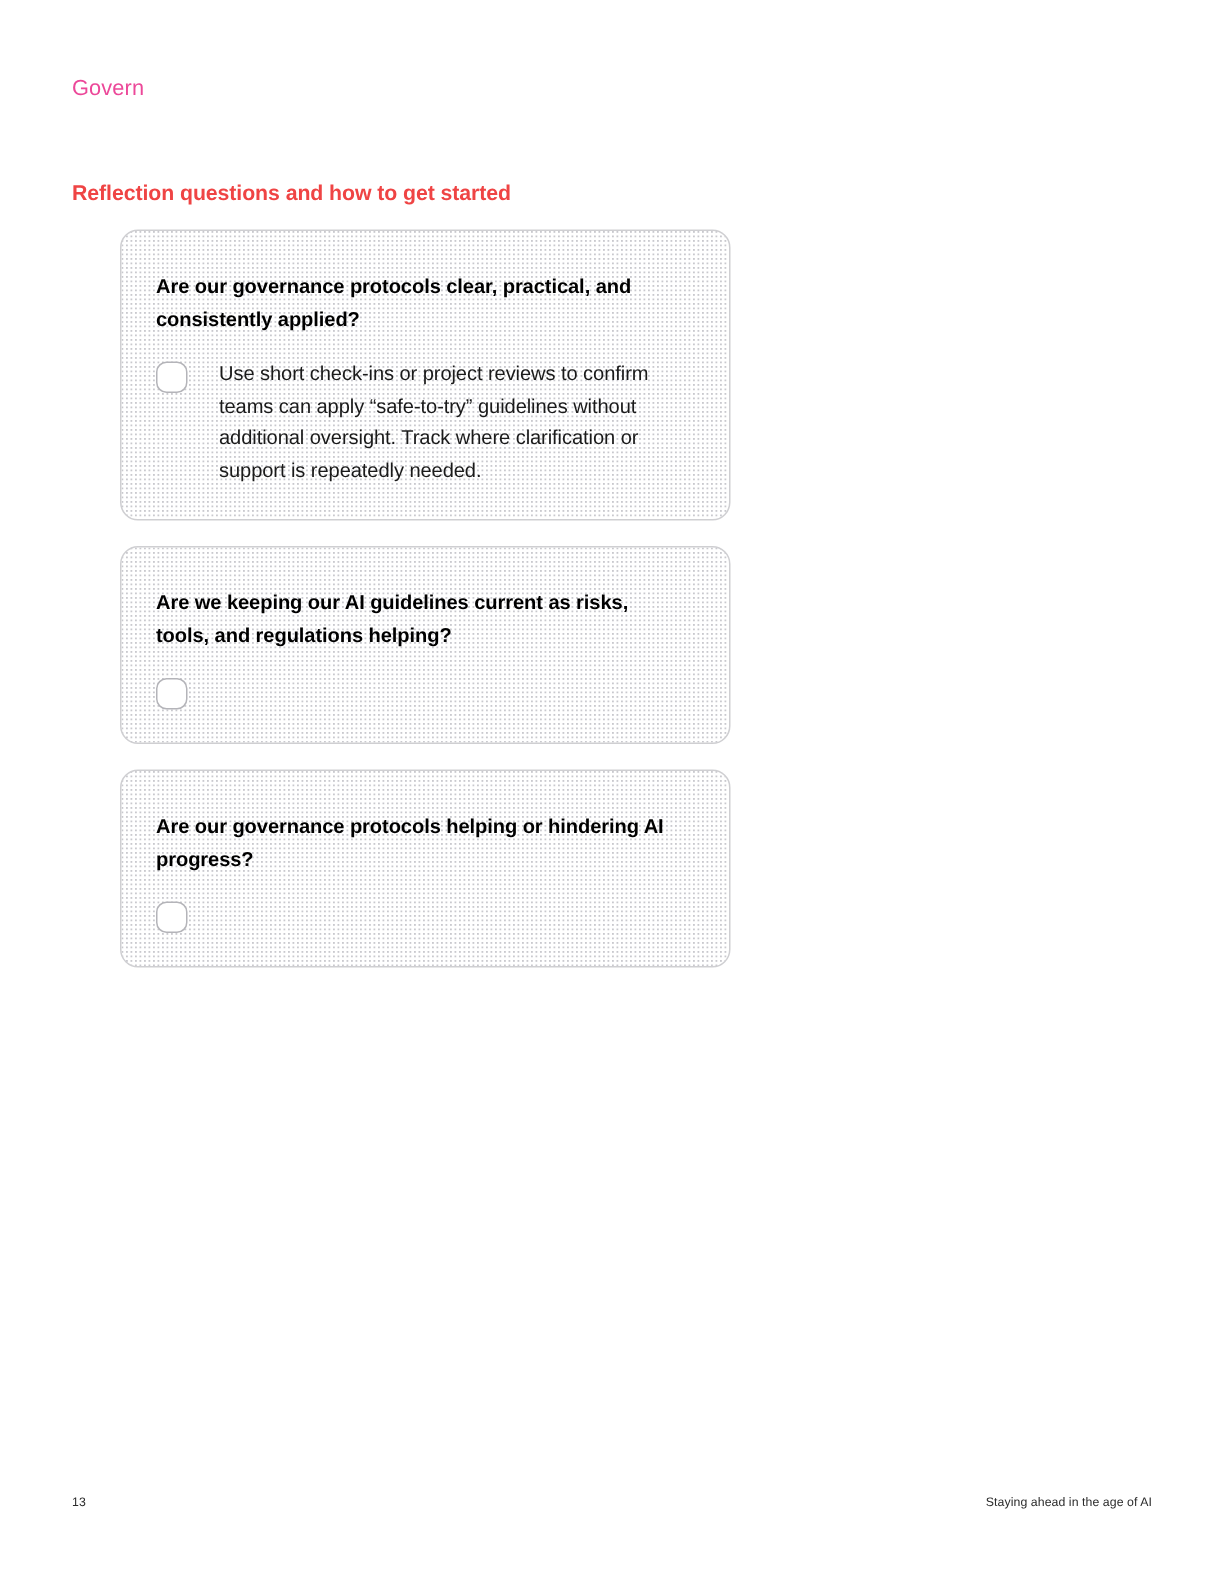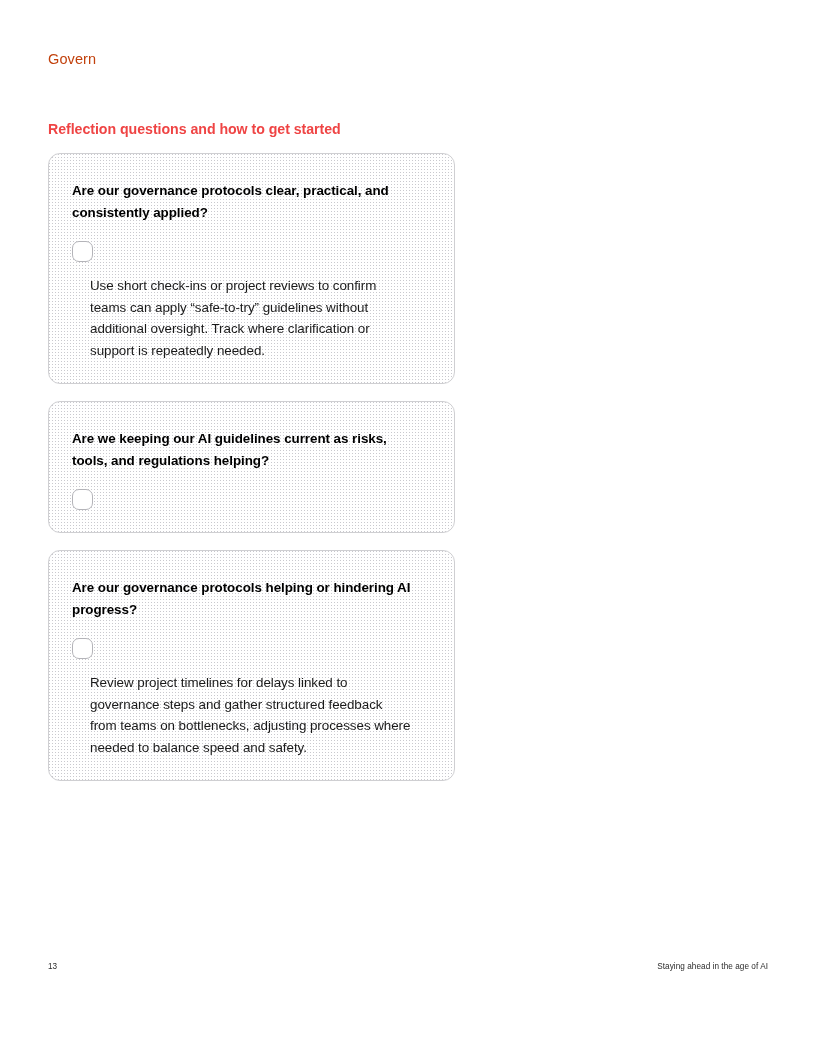--- a/index.html
+++ b/index.html
@@ -23,21 +23,21 @@
   }
 
   
   .section-label {
     position: absolute;
     left: 48px;
     top: 50px;
     font-size: 14.5px;
     font-weight: 400;
     letter-spacing: 0.1px;
-    color: #c2410c;
+    color: #ec4899;
     line-height: 18px;
   }
 
   .section-heading {
     position: absolute;
     left: 48px;
     top: 120px;
     font-size: 14.2px;
     font-weight: 700;
     letter-spacing: -0.05px;
@@ -59,40 +59,40 @@
     width: 407px;
     border: 1px solid #cfcfd2;
     border-radius: 12px;
     background-color: #ffffff;
     background-image:
       radial-gradient(circle at 0.6px 0.6px, #c9c9ce 0.62px, rgba(255,255,255,0) 0.75px);
     background-size: 3px 3px;
     background-position: 0 0;
     padding: 26px 26px 22px 23px;
     margin-bottom: 17px;
+    margin-left: 32px;
   }
   .card:last-child {
     margin-bottom: 0;
   }
 
   .card-question {
     font-size: 13.4px;
     font-weight: 700;
     line-height: 22px;
     letter-spacing: -0.05px;
     color: #000000;
     margin: 0 0 14px 0;
     max-width: 345px;
   }
 
   .card-action {
     display: flex;
     align-items: flex-start;
-    gap: 13px;
-    flex-direction: column;
+    gap: 3px;
   }
 
   .checkbox {
     flex: 0 0 auto;
     width: 21px;
     height: 21px;
     box-sizing: border-box;
     border: 1px solid #b4b4b9;
     border-radius: 7px;
     background: #ffffff;
@@ -108,21 +108,21 @@
     letter-spacing: -0.05px;
     color: #1a1a1a;
     max-width: 322px;
   }
 
   
   .footer {
     position: absolute;
     left: 48px;
     right: 48px;
-    top: 960px;
+    top: 995px;
     height: 14px;
     display: flex;
     align-items: center;
     justify-content: space-between;
     font-size: 8.2px;
     font-weight: 400;
     letter-spacing: 0.05px;
     color: #2b2b2b;
     line-height: 12px;
   }
@@ -152,21 +152,20 @@
       <div class="card-question">Are we keeping our AI guidelines current as risks, tools, and regulations helping?</div>
       <div class="card-action">
         <div class="checkbox"></div>
       </div>
     </div>
 
     <div class="card">
       <div class="card-question">Are our governance protocols helping or hindering AI progress?</div>
       <div class="card-action">
         <div class="checkbox"></div>
-        <div class="card-body">Review project timelines for delays linked to governance steps and gather structured feedback from teams on bottlenecks, adjusting processes where needed to balance speed and safety.</div>
       </div>
     </div>
 
   </div>
 
   <div class="footer">
     <div class="footer-page">13</div>
     <div class="footer-title">Staying ahead in the age of AI</div>
   </div>
 

